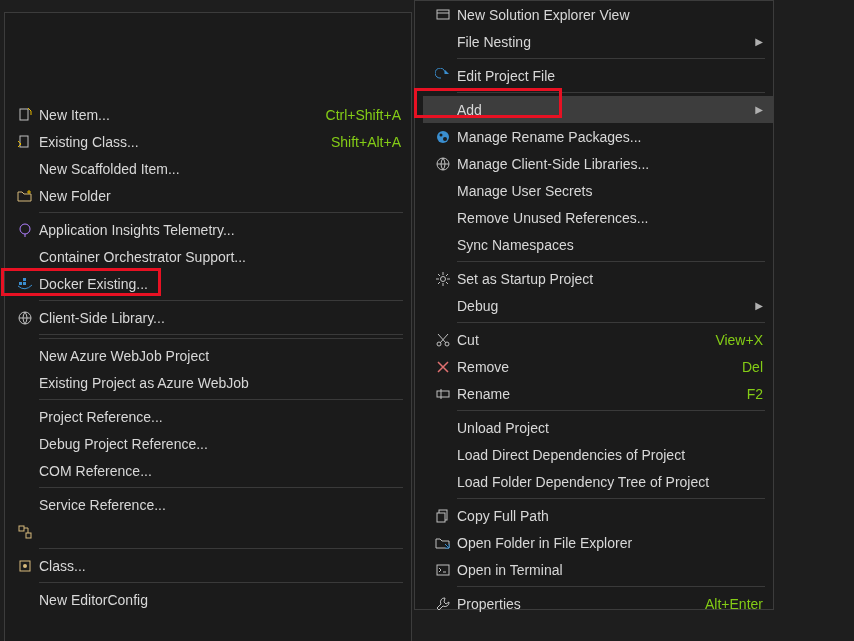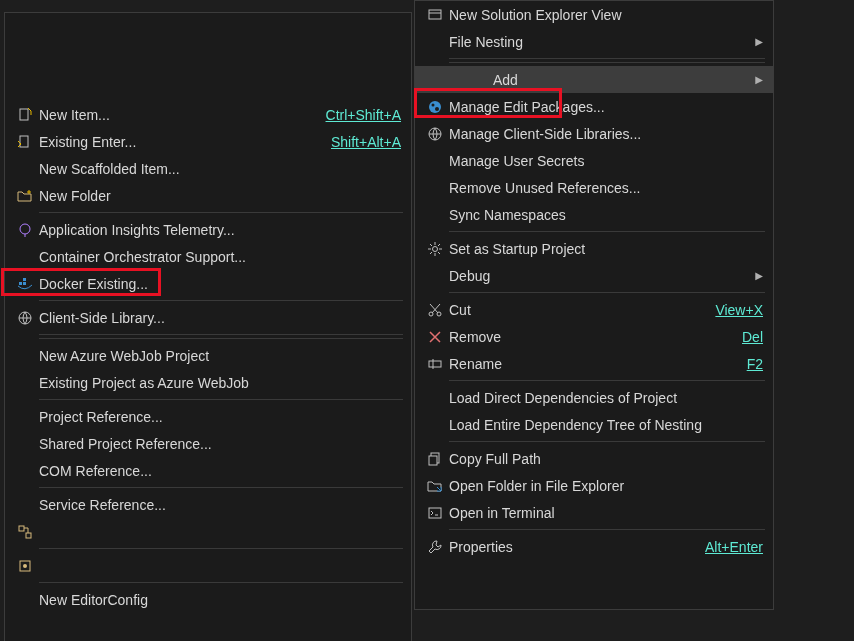--- a/index.html
+++ b/index.html
@@ -23,20 +23,21 @@
     top: 12px;
     width: 408px;
     height: 633px;
     padding-top: 88px;
   }
   .menu-right {
     left: 414px;
     top: 0;
     width: 360px;
     height: 610px;
+    padding-left: 8px;
   }
   .item {
     display: flex;
     align-items: center;
     height: 27px;
     padding: 0 10px 0 6px;
     cursor: default;
     position: relative;
   }
   .item .icon {
@@ -45,34 +46,32 @@
     align-items: center;
     justify-content: center;
     flex-shrink: 0;
   }
   .item .icon svg { width: 16px; height: 16px; }
   .item .label {
     flex: 1;
     white-space: nowrap;
   }
   .item .shortcut {
-    color: #5eead4;
+    color: #84cc16;
     margin-left: 2px;
     white-space: nowrap;
-    text-decoration: underline;
   }
   .item .arrow {
     width: 12px;
     text-align: right;
     font-size: 10px;
     color: #b0b0b0;
   }
   .item.hovered {
     background: #3d3d3d;
-    gap: 44px;
   }
   .sep {
     height: 1px;
     background: #3a3a3a;
     margin: 3px 8px 3px 34px;
   }
   .highlight-box {
     position: absolute;
     border: 3px solid #e81123;
     pointer-events: none;
@@ -105,21 +104,21 @@
       <span class="label">New Item...</span>
       <span class="shortcut">Ctrl+Shift+A</span>
     </div>
     <div class="item">
       <span class="icon">
         <svg viewBox="0 0 16 16">
           <rect x="3" y="2" width="8" height="11" fill="none" stroke="#c0c0c0" stroke-width="1"></rect>
           <path d="M1 7 L4 10 L1 13" fill="none" stroke="#e6b800"></path>
         </svg>
       </span>
-      <span class="label">Existing Enter...</span>
+      <span class="label">Existing Class...</span>
       <span class="shortcut">Shift+Alt+A</span>
     </div>
     <div class="item">
       <span class="icon"></span>
       <span class="label">New Scaffolded Item...</span>
     </div>
     <div class="item">
       <span class="icon">
         <svg viewBox="0 0 16 16">
           <path d="M1 4 L5 4 L7 6 L14 6 L14 13 L1 13 Z" fill="none" stroke="#d7ba7d"></path>
@@ -173,21 +172,21 @@
       <span class="icon"></span>
       <span class="label">Existing Project as Azure WebJob</span>
     </div>
     <div class="sep"></div>
     <div class="item">
       <span class="icon"></span>
       <span class="label">Project Reference...</span>
     </div>
     <div class="item">
       <span class="icon"></span>
-      <span class="label">Shared Project Reference...</span>
+      <span class="label">Debug Project Reference...</span>
     </div>
     <div class="item">
       <span class="icon"></span>
       <span class="label">COM Reference...</span>
     </div>
     <div class="sep"></div>
     <div class="item">
       <span class="icon"></span>
       <span class="label">Service Reference...</span>
     </div>
@@ -201,20 +200,21 @@
       </span>
     </div>
     <div class="sep"></div>
     <div class="item">
       <span class="icon">
         <svg viewBox="0 0 16 16">
           <rect x="3" y="3" width="10" height="10" fill="none" stroke="#d7ba7d"></rect>
           <circle cx="8" cy="8" r="2" fill="#d7ba7d"></circle>
         </svg>
       </span>
+      <span class="label">Class...</span>
     </div>
     <div class="sep"></div>
     <div class="item">
       <span class="icon"></span>
       <span class="label">New EditorConfig</span>
     </div>
   </div>
 <div class="menu menu-right">
     <div class="item">
       <span class="icon">
@@ -224,35 +224,44 @@
         </svg>
       </span>
       <span class="label">New Solution Explorer View</span>
     </div>
     <div class="item">
       <span class="icon"></span>
       <span class="label">File Nesting</span>
       <span class="arrow">▶</span>
     </div>
     <div class="sep"></div>
+    <div class="item">
+      <span class="icon">
+        <svg viewBox="0 0 16 16">
+          <path d="M6 10 A5 5 0 1 1 10 6" fill="none" stroke="#3a8ecf"></path>
+          <path d="M10 2 L14 6 L10 6 Z" fill="#3a8ecf"></path>
+        </svg>
+      </span>
+      <span class="label">Edit Project File</span>
+    </div>
     <div class="sep"></div>
     <div class="item hovered">
       <span class="icon"></span>
       <span class="label">Add</span>
       <span class="arrow">▶</span>
     </div>
     <div class="item">
       <span class="icon">
         <svg viewBox="0 0 16 16">
           <circle cx="8" cy="8" r="6" fill="#3a8ecf"></circle>
           <circle cx="6" cy="6" r="1.5" fill="#1b1b1b"></circle>
           <circle cx="10" cy="10" r="2" fill="#1b1b1b"></circle>
         </svg>
       </span>
-      <span class="label">Manage Edit Packages...</span>
+      <span class="label">Manage Rename Packages...</span>
     </div>
     <div class="item">
       <span class="icon">
         <svg viewBox="0 0 16 16">
           <circle cx="8" cy="8" r="6" fill="none" stroke="#c0c0c0"></circle>
           <path d="M2 8 L14 8 M8 2 Q4 8 8 14 M8 2 Q12 8 8 14" fill="none" stroke="#c0c0c0"></path>
         </svg>
       </span>
       <span class="label">Manage Client-Side Libraries...</span>
     </div>
@@ -310,25 +319,29 @@
           <rect x="2" y="5" width="12" height="6" fill="none" stroke="#c0c0c0"></rect>
           <path d="M6 3 L6 13" stroke="#c0c0c0"></path>
         </svg>
       </span>
       <span class="label">Rename</span>
       <span class="shortcut">F2</span>
     </div>
     <div class="sep"></div>
     <div class="item">
       <span class="icon"></span>
+      <span class="label">Unload Project</span>
+    </div>
+    <div class="item">
+      <span class="icon"></span>
       <span class="label">Load Direct Dependencies of Project</span>
     </div>
     <div class="item">
       <span class="icon"></span>
-      <span class="label">Load Entire Dependency Tree of Nesting</span>
+      <span class="label">Load Folder Dependency Tree of Project</span>
     </div>
     <div class="sep"></div>
     <div class="item">
       <span class="icon">
         <svg viewBox="0 0 16 16">
           <rect x="4" y="2" width="8" height="10" fill="none" stroke="#c0c0c0"></rect>
           <rect x="2" y="5" width="8" height="9" fill="#1b1b1b" stroke="#c0c0c0"></rect>
         </svg>
       </span>
       <span class="label">Copy Full Path</span>

